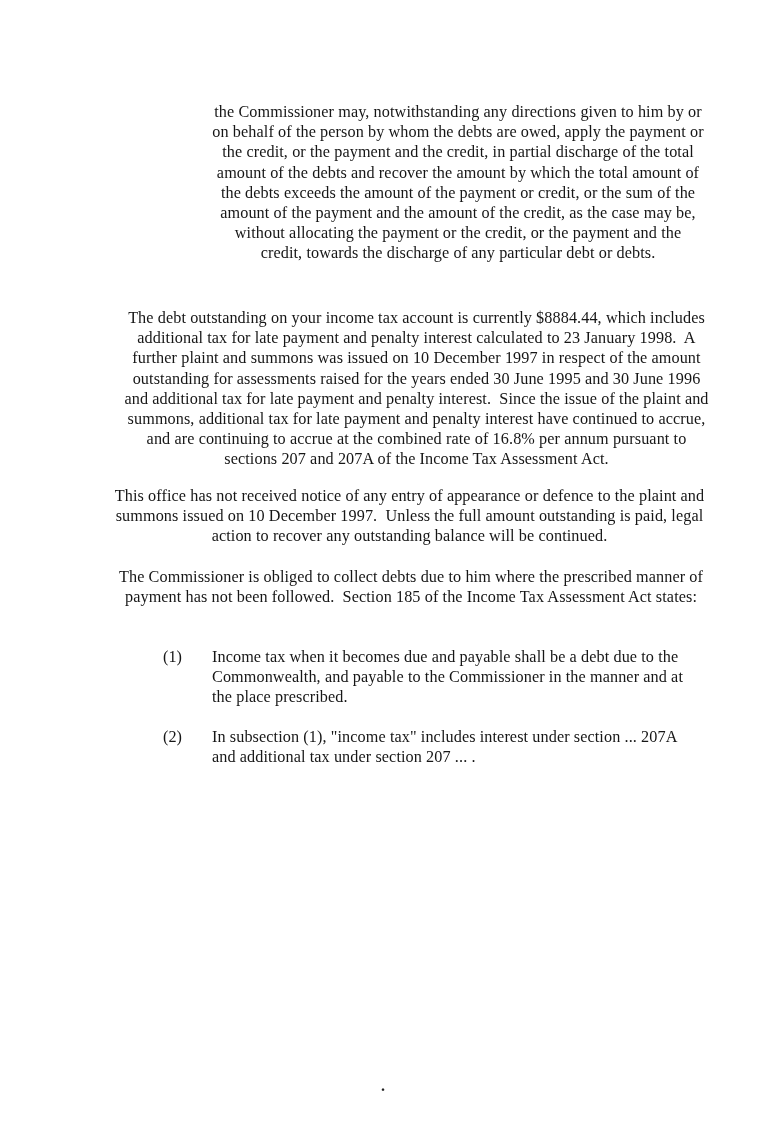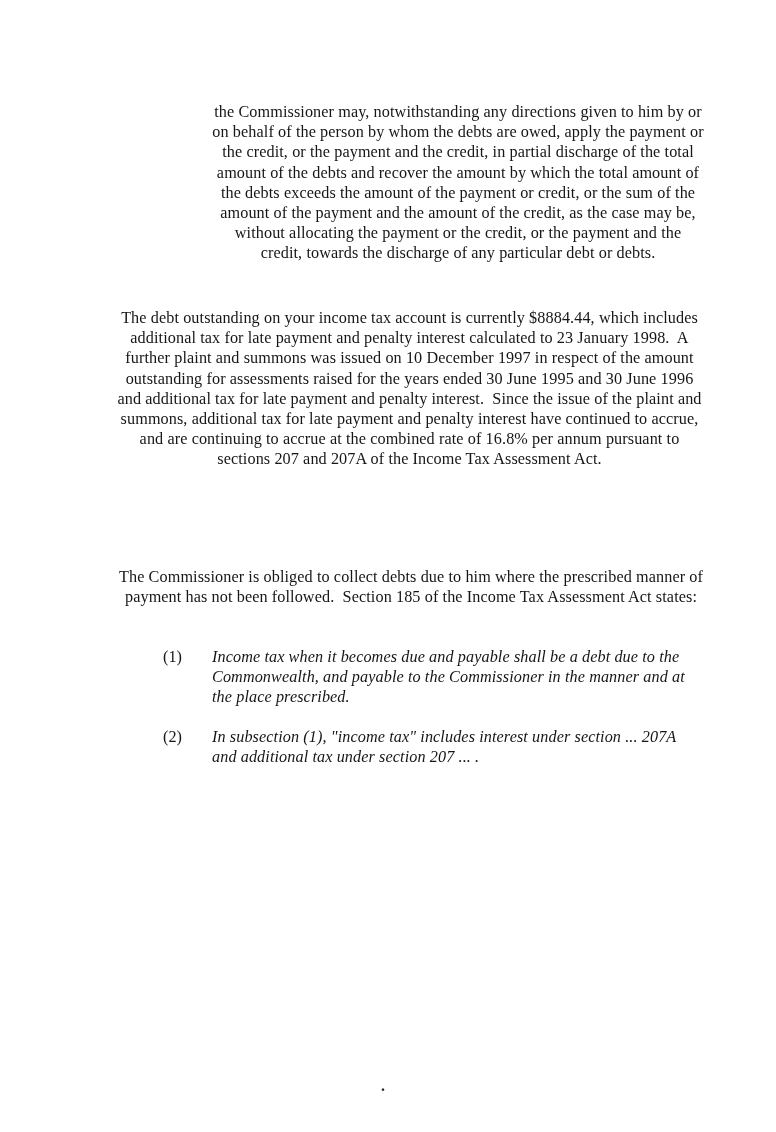--- a/index.html
+++ b/index.html
@@ -25,21 +25,21 @@
     letter-spacing: 0.1px;
     white-space: pre-wrap;
     text-align: center;
     color: #161616;
   }
   .blockquote {
     left: 212px;
     top: 102px;
     width: 492px;
   }
-  .para-1 { left: 112px; top: 308px; width: 595px; }
+  .para-1 { left: 119px; top: 308px; width: 595px; }
   .para-2 { left: 112px; top: 486px; width: 595px; }
   .para-3 { left: 112px; top: 567px; width: 598px; }
   .list-item {
     position: absolute;
     display: flex;
     align-items: flex-start;
   }
   .list-item-1 { left: 163px; top: 647px; }
   .list-item-2 { left: 163px; top: 727px; }
   .list-num {
@@ -49,41 +49,41 @@
     line-height: 20.2px;
     color: #161616;
   }
   .list-body {
     width: 490px;
     font-size: 16.2px;
     line-height: 20.2px;
     letter-spacing: 0.1px;
     white-space: pre-wrap;
     color: #161616;
-    font-style: italic;
   }
   .footer-mark {
     position: absolute;
     left: 381px;
     top: 1078px;
     font-size: 16px;
     line-height: 16px;
     font-weight: bold;
     color: #222222;
   }
 </style>
 </head>
 <body>
 
 <div class="page">
 
   <div class="txt blockquote">the Commissioner may, notwithstanding any directions given to him by or on behalf of the person by whom the debts are owed, apply the payment or the credit, or the payment and the credit, in partial discharge of the total amount of the debts and recover the amount by which the total amount of the debts exceeds the amount of the payment or credit, or the sum of the amount of the payment and the amount of the credit, as the case may be, without allocating the payment or the credit, or the payment and the credit, towards the discharge of any particular debt or debts.</div>
 
   <div class="txt para-1">The debt outstanding on your income tax account is currently $8884.44, which includes additional tax for late payment and penalty interest calculated to 23 January 1998.  A further plaint and summons was issued on 10 December 1997 in respect of the amount outstanding for assessments raised for the years ended 30 June 1995 and 30 June 1996 and additional tax for late payment and penalty interest.  Since the issue of the plaint and summons, additional tax for late payment and penalty interest have continued to accrue, and are continuing to accrue at the combined rate of 16.8% per annum pursuant to sections 207 and 207A of the Income Tax Assessment Act.</div>
 
+  <div class="txt para-2">This office has not received notice of any entry of appearance or defence to the plaint and summons issued on 10 December 1997.  Unless the full amount outstanding is paid, legal action to recover any outstanding balance will be continued.</div>
 
   <div class="txt para-3">The Commissioner is obliged to collect debts due to him where the prescribed manner of payment has not been followed.  Section 185 of the Income Tax Assessment Act states:</div>
 
   <div class="list-item list-item-1">
     <span class="list-num">(1)</span>
     <span class="list-body">Income tax when it becomes due and payable shall be a debt due to the Commonwealth, and payable to the Commissioner in the manner and at the place prescribed.</span>
   </div>
 
   <div class="list-item list-item-2">
     <span class="list-num">(2)</span>

